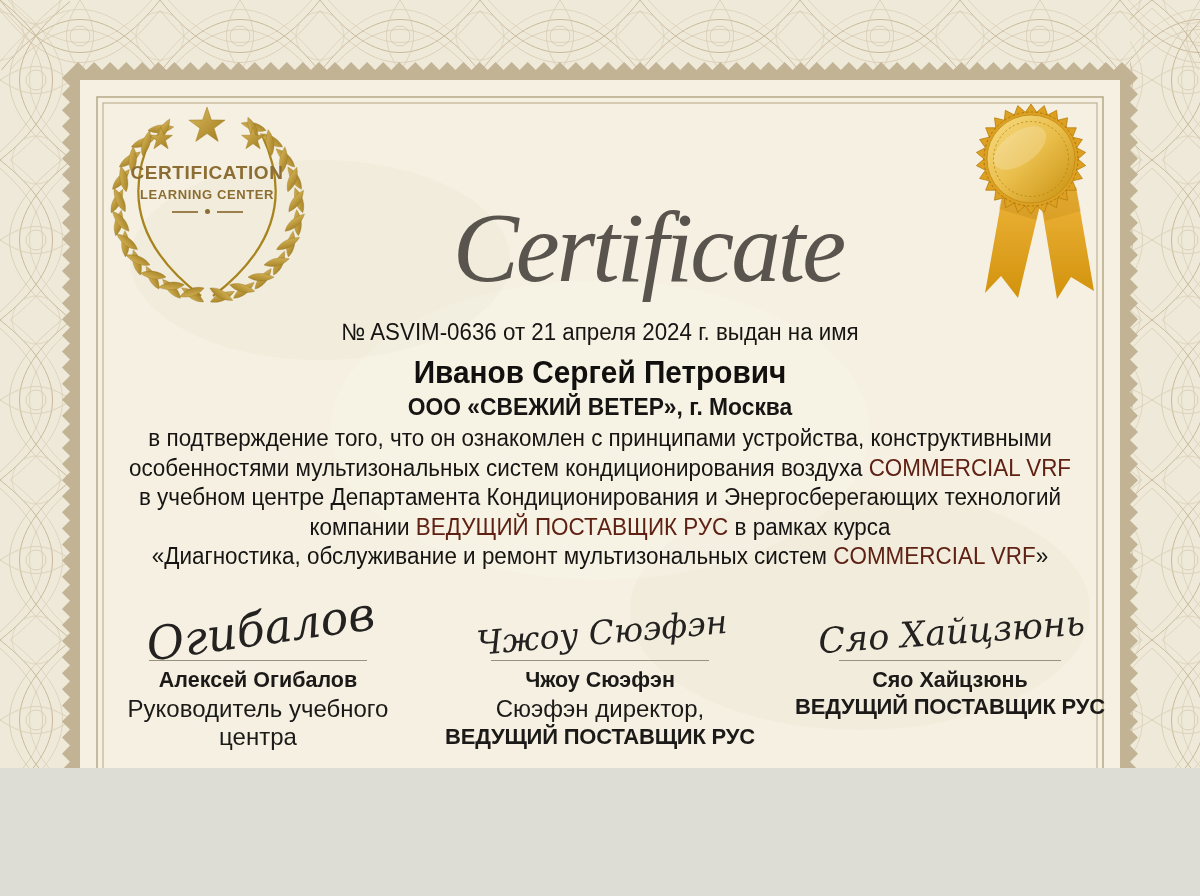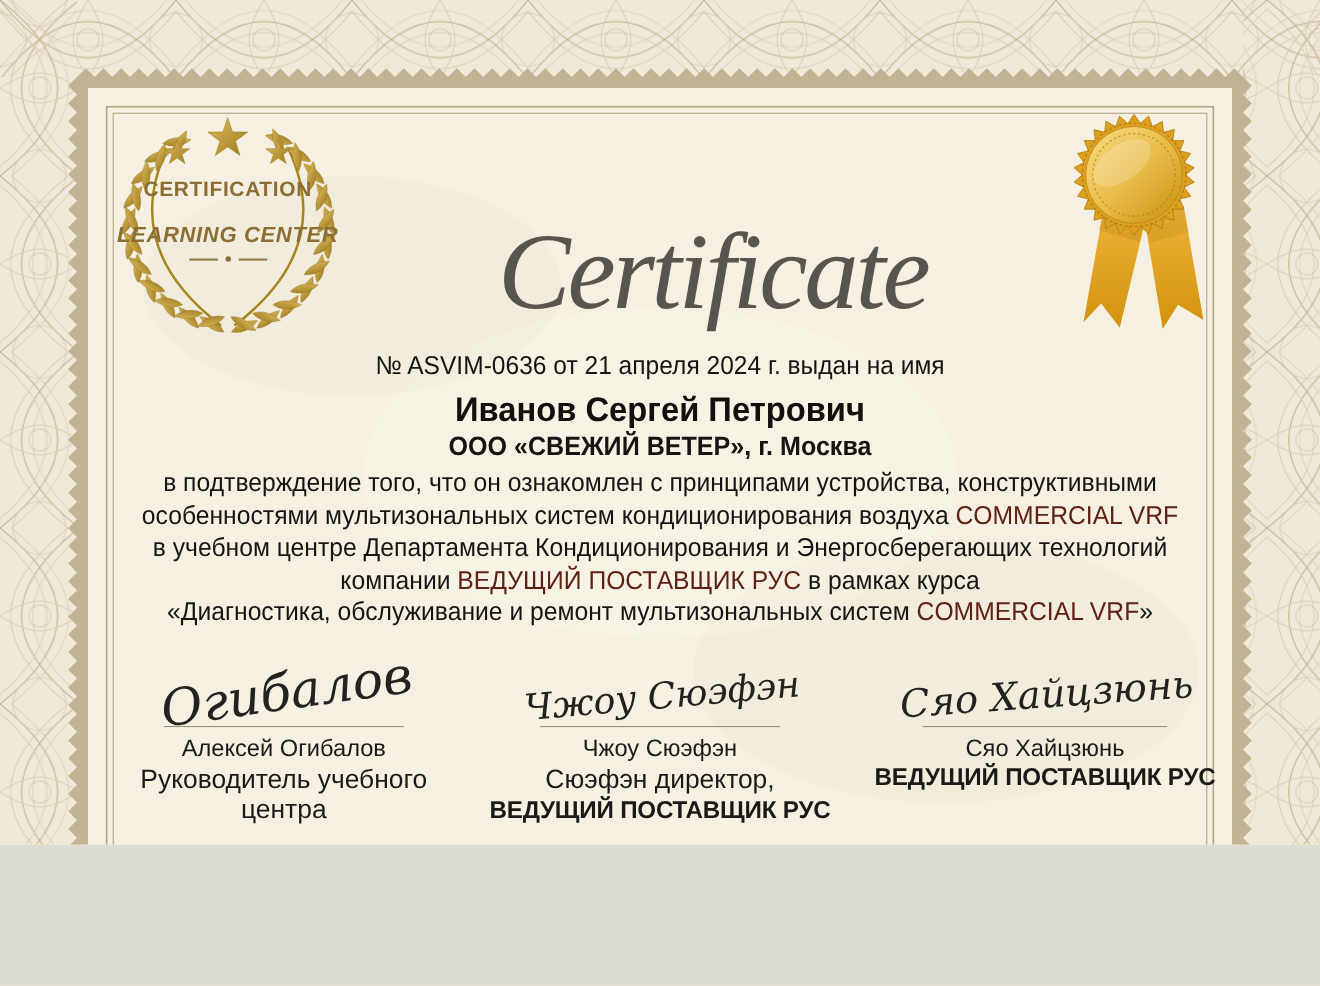--- a/index.html
+++ b/index.html
@@ -6,21 +6,21 @@
   #stage{position:relative;width:1200px;height:768px;overflow:hidden;
          font-family:"Liberation Sans",sans-serif;background:#fef9c3;}
   #deco{position:absolute;left:0;top:0;width:1200px;height:896px;}
   .abs{position:absolute;}
   .center{left:0;width:1200px;text-align:center;}
 
   
   .logo-text{position:absolute;left:90px;top:162px;width:234px;text-align:center;
              color:#8c6d33;font-weight:700;}
   .logo-l1{font-size:19px;letter-spacing:.6px;}
-  .logo-l2{font-size:20px;letter-spacing:.6px;margin-top:19px;font-style:italic;}
+  .logo-l2{font-size:13px;letter-spacing:.6px;margin-top:3px;}
   .logo-div{display:flex;align-items:center;justify-content:center;gap:7px;margin-top:7px;}
   .logo-div .bar{width:26px;height:2px;background:#8c6d33;opacity:.85;}
   .logo-div .dot{width:5px;height:5px;border-radius:50%;background:#8c6d33;}
 
   .title{top:198px;font-family:"Liberation Serif",serif;font-style:italic;
          font-size:99px;line-height:1.0;color:#59554e;letter-spacing:-3px;padding-left:48px;}
 
   .issue{top:319px;font-size:23.5px;font-weight:500;color:#161513;transform:scaleX(.95);}
   .name{top:355px;font-size:31px;font-weight:700;color:#11100e;transform:scaleX(.96);}
   .company{top:393px;font-size:24px;font-weight:600;color:#161513;transform:scaleX(.95);}
@@ -35,21 +35,21 @@
   .sig0{left:98px;top:570px;}
   .sig1{left:440px;top:570px;}
   .sig2{left:790px;top:570px;}
   .sig0 .autograph{font-size:46px;transform:rotate(-8deg) translateY(4px);}
   .sig1 .autograph{font-size:33px;transform:rotate(-5deg);}
   .sig2 .autograph{font-size:35px;transform:rotate(-4deg);}
   .sig .rule{height:1px;background:#98917e;margin:8px auto 7px auto;}
   .sig0 .rule{width:218px;}
   .sig1 .rule{width:218px;}
   .sig2 .rule{width:222px;}
-  .sig .sname{font-size:21.5px;font-weight:400;}
+  .sig .sname{font-size:21.5px;font-weight:700;}
   .sig .srole{font-size:24px;font-weight:500;margin-top:2px;}
   .sig .sorg{font-size:22px;font-weight:700;margin-top:1px;letter-spacing:-.2px;}
 </style>
 </head>
 <body>
 
 <div id="stage">
 
   <svg id="deco" viewBox="0 0 1200 896" aria-hidden="true">
       <defs>

